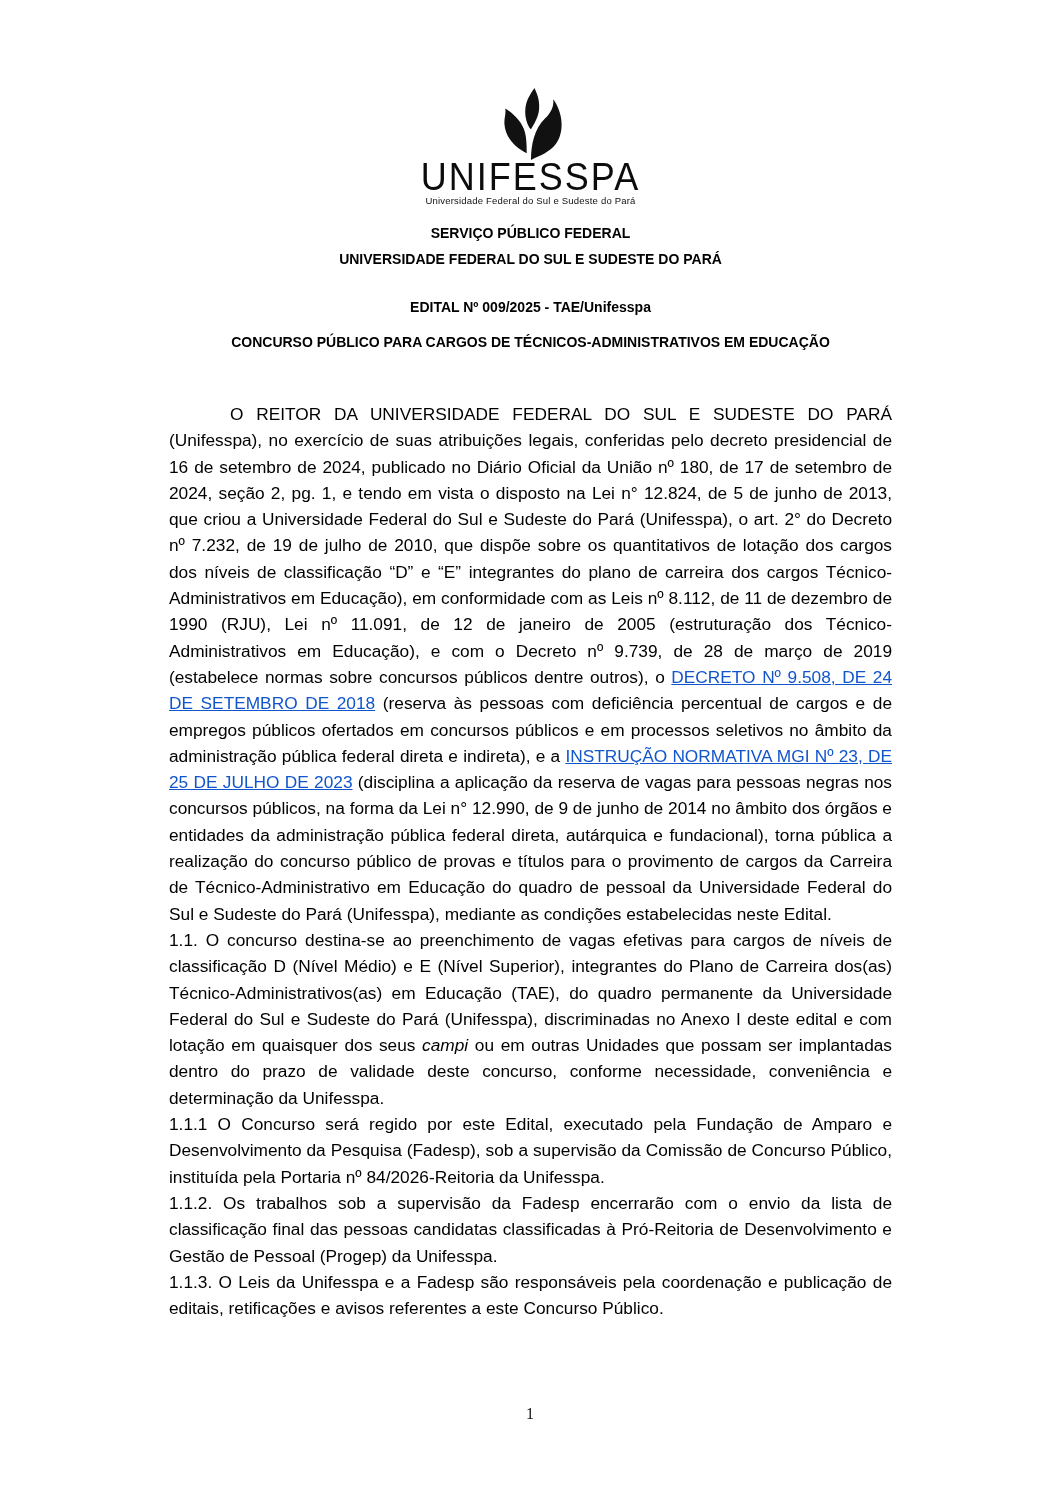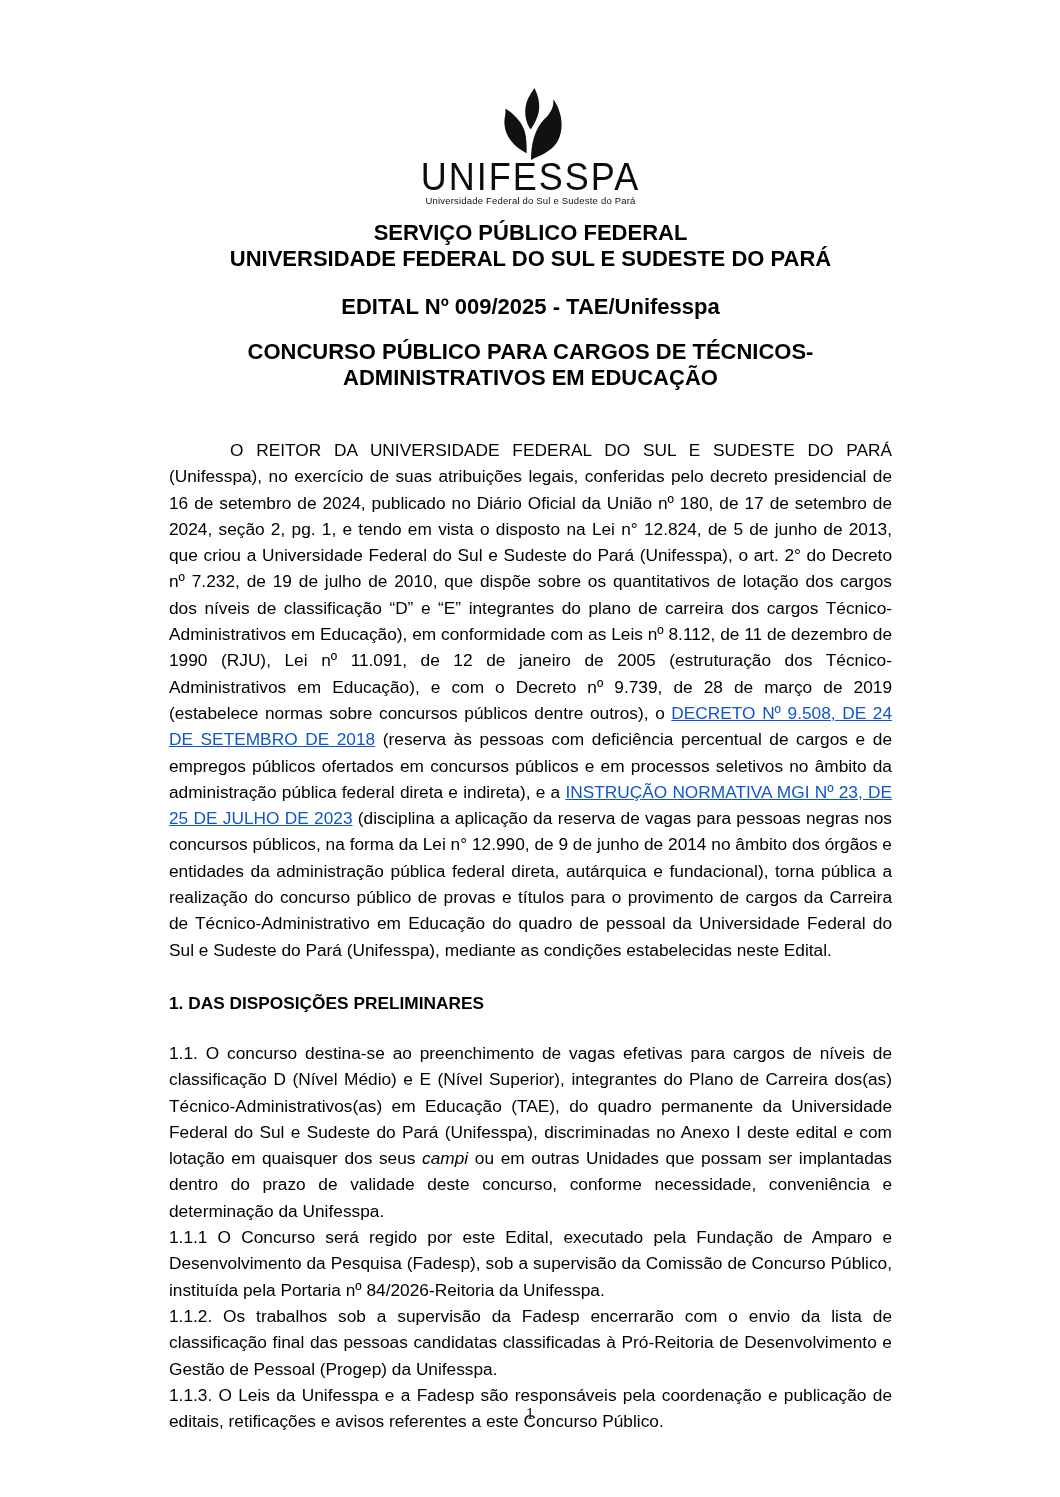--- a/index.html
+++ b/index.html
@@ -34,25 +34,25 @@
   .logo-subtitle {
     font-size: 9.5px;
     line-height: 12px;
     letter-spacing: 0.2px;
     color: #101010;
     margin-top: 1px;
     margin-bottom: 13px;
   }
   .hline {
     font-weight: bold;
-    font-size: 22px;
+    font-size: 14px;
     line-height: 26px;
   }
   .edital-line   { margin-top: 22px; }
-  .doc-title     { margin-top: 19px; }
+  .doc-title     { margin-top: 9px; }
   
   .doc-body { margin-top: 46px; }
   p.doc-par {
     margin: 0;
     font-size: 17.3px;
     line-height: 26.3px;
     text-align: justify;
   }
   p.intro-par { text-indent: 61px; }
   .doc-section-heading {
@@ -101,21 +101,20 @@
     </div>
     <div class="hline">SERVIÇO PÚBLICO FEDERAL</div>
     <div class="hline">UNIVERSIDADE FEDERAL DO SUL E SUDESTE DO PARÁ</div>
     <div class="hline edital-line">EDITAL Nº 009/2025 - TAE/Unifesspa</div>
     <div class="hline doc-title">CONCURSO PÚBLICO PARA CARGOS DE TÉCNICOS-ADMINISTRATIVOS EM EDUCAÇÃO</div>
   </header>
 
   <main class="doc-body">
     <p class="doc-par intro-par"><span class="bold">O REITOR DA UNIVERSIDADE FEDERAL DO SUL E SUDESTE DO PARÁ (Unifesspa)</span><span class="">, no exercício de suas atribuições legais, conferidas pelo decreto presidencial de 16 de setembro de 2024, publicado no Diário Oficial da União nº 180, de 17 de setembro de 2024, seção 2, pg. 1, e tendo em vista o disposto na Lei n° 12.824, de 5 de junho de 2013, que criou a Universidade Federal do Sul e Sudeste do Pará (Unifesspa), o art. 2° do Decreto nº 7.232, de 19 de julho de 2010, que dispõe sobre os quantitativos de lotação dos cargos dos níveis de classificação “D” e “E” integrantes do plano de carreira dos cargos Técnico-Administrativos em Educação), em conformidade com as Leis nº 8.112, de 11 de dezembro de 1990 (RJU), Lei nº 11.091, de 12 de janeiro de 2005 (estruturação dos Técnico-Administrativos em Educação), e com o Decreto nº 9.739, de 28 de março de 2019 (estabelece normas sobre concursos públicos dentre outros), o </span><a class="doc-link" href="#">DECRETO Nº 9.508, DE 24 DE SETEMBRO DE 2018</a><span class=""> (reserva às pessoas com deficiência percentual de cargos e de empregos públicos ofertados em concursos públicos e em processos seletivos no âmbito da administração pública federal direta e indireta), e a </span><a class="doc-link" href="#">INSTRUÇÃO NORMATIVA MGI Nº 23, DE 25 DE JULHO DE 2023</a><span class=""> (disciplina a aplicação da reserva de vagas para pessoas negras nos concursos públicos, na forma da Lei n° 12.990, de 9 de junho de 2014 no âmbito dos órgãos e entidades da administração pública federal direta, autárquica e fundacional), torna pública a realização do concurso público de provas e títulos para o provimento de cargos da Carreira de Técnico-Administrativo em Educação do quadro de pessoal da Universidade Federal do Sul e Sudeste do Pará (Unifesspa), mediante as condições estabelecidas neste Edital.</span></p>
 
-    <h2 class="doc-section-heading">1. DAS DISPOSIÇÕES PRELIMINARES</h2>
 
     <p class="doc-par"><span class="">1.1. O concurso destina-se ao preenchimento de vagas efetivas para cargos de níveis de classificação D (Nível Médio) e E (Nível Superior), integrantes do Plano de Carreira dos(as) Técnico-Administrativos(as) em Educação (TAE), do quadro permanente da Universidade Federal do Sul e Sudeste do Pará (Unifesspa), discriminadas no </span><span class="bold">Anexo I</span><span class=""> deste edital e com lotação em quaisquer dos seus </span><span class="italic">campi</span><span class=""> ou em outras Unidades que possam ser implantadas dentro do prazo de validade deste concurso, conforme necessidade, conveniência e determinação da Unifesspa.</span></p>
     <p class="doc-par"><span class="">1.1.1 O Concurso será regido por este Edital, executado pela Fundação de Amparo e Desenvolvimento da Pesquisa (Fadesp), sob a supervisão da Comissão de Concurso Público, instituída pela Portaria nº 84/2026-Reitoria da Unifesspa.</span></p>
     <p class="doc-par"><span class="">1.1.2. Os trabalhos sob a supervisão da Fadesp encerrarão com o envio da lista de classificação final das pessoas candidatas classificadas à Pró-Reitoria de Desenvolvimento e Gestão de Pessoal (Progep) da Unifesspa.</span></p>
     <p class="doc-par"><span class="">1.1.3. O Leis da Unifesspa e a Fadesp são responsáveis pela coordenação e publicação de editais, retificações e avisos referentes a este Concurso Público.</span></p>
   </main>
 
   <footer class="doc-footer">
     <span>1</span>
   </footer>

